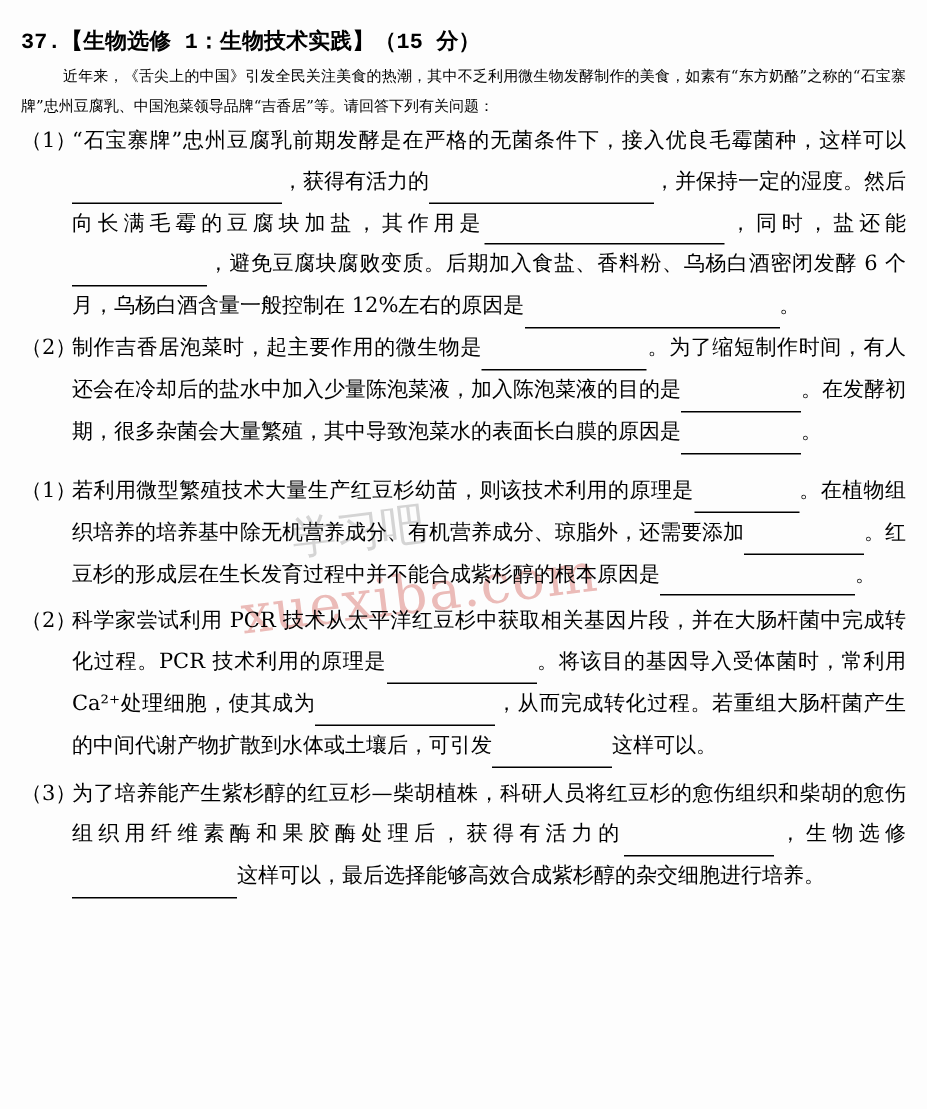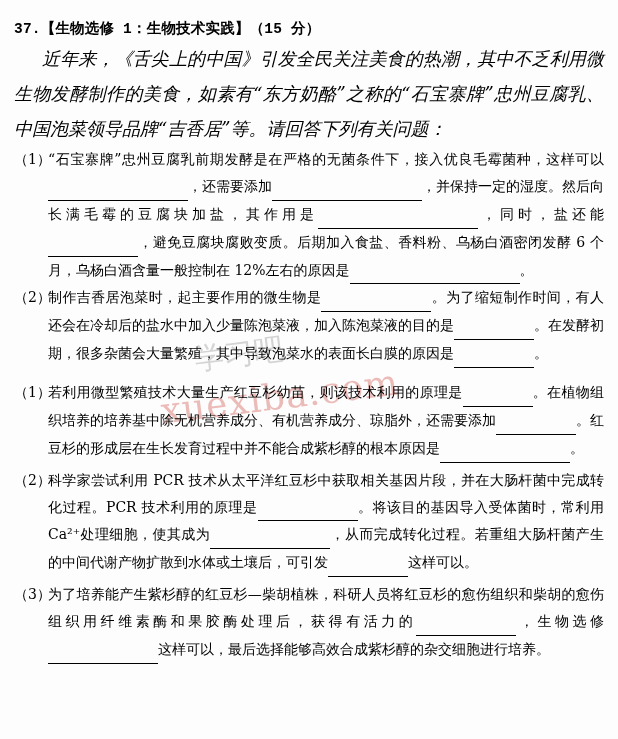--- a/index.html
+++ b/index.html
@@ -31,26 +31,25 @@
   }
   .q-title {
     font-size: 14.5px;
     font-weight: bold;
     letter-spacing: 0.2px;
     margin: 0 0 2px 0;
     line-height: 1.55;
     font-family: Liberation Mono, monospace;
   }
   .para {
-    font-size: 18px;
+    font-size: 10px;
     line-height: 1.92;
     margin: 0;
     text-align: justify;
     text-justify: inter-ideograph;
-    font-style: italic;
   }
   .indent2 {
     text-indent: 28px;
   }
   .block {
     margin-bottom: 2px;
   }
   .item {
     display: flex;
     align-items: flex-start;
@@ -130,21 +129,21 @@
 
   <div class="content">
 
     <div class="block">
       <p class="q-title"><span>37.</span><span>【生物选修 1：生物技术实践】（15 分）</span></p>
       <p class="para indent2">近年来，《舌尖上的中国》引发全民关注美食的热潮，其中不乏利用微生物发酵制作的美食，如素有“东方奶酪”之称的“石宝寨牌”忠州豆腐乳、中国泡菜领导品牌“吉香居”等。请回答下列有关问题：</p>
 
       <div class="item">
         <div class="item-no">（1）</div>
         <div class="item-body">
-          <span>“石宝寨牌”忠州豆腐乳前期发酵是在严格的无菌条件下，接入优良毛霉菌种，这样可以</span><u class="blank b140">&nbsp;</u><span>，还需要添加</span><u class="blank b150">&nbsp;</u><span>，并保持一定的湿度。然后向长满毛霉的豆腐块加盐，其作用是</span><u class="blank b160">&nbsp;</u><span>，同时，盐还能</span><u class="blank b90">&nbsp;</u><span>，避免豆腐块腐败变质。后期加入食盐、香料粉、乌杨白酒密闭发酵 6 个月，乌杨白酒含量一般控制在 12%左右的原因是</span><u class="blank b170">&nbsp;</u><span>。</span>
+          <span>“石宝寨牌”忠州豆腐乳前期发酵是在严格的无菌条件下，接入优良毛霉菌种，这样可以</span><u class="blank b140">&nbsp;</u><span>，获得有活力的</span><u class="blank b150">&nbsp;</u><span>，并保持一定的湿度。然后向长满毛霉的豆腐块加盐，其作用是</span><u class="blank b160">&nbsp;</u><span>，同时，盐还能</span><u class="blank b90">&nbsp;</u><span>，避免豆腐块腐败变质。后期加入食盐、香料粉、乌杨白酒密闭发酵 6 个月，乌杨白酒含量一般控制在 12%左右的原因是</span><u class="blank b170">&nbsp;</u><span>。</span>
         </div>
       </div>
 
       <div class="item">
         <div class="item-no">（2）</div>
         <div class="item-body">
           <span>制作吉香居泡菜时，起主要作用的微生物是</span><u class="blank b110">&nbsp;</u><span>。为了缩短制作时间，有人还会在冷却后的盐水中加入少量陈泡菜液，加入陈泡菜液的目的是</span><u class="blank b80">&nbsp;</u><span>。在发酵初期，很多杂菌会大量繁殖，其中导致泡菜水的表面长白膜的原因是</span><u class="blank b80">&nbsp;</u><span>。</span>
         </div>
       </div>
     </div>

